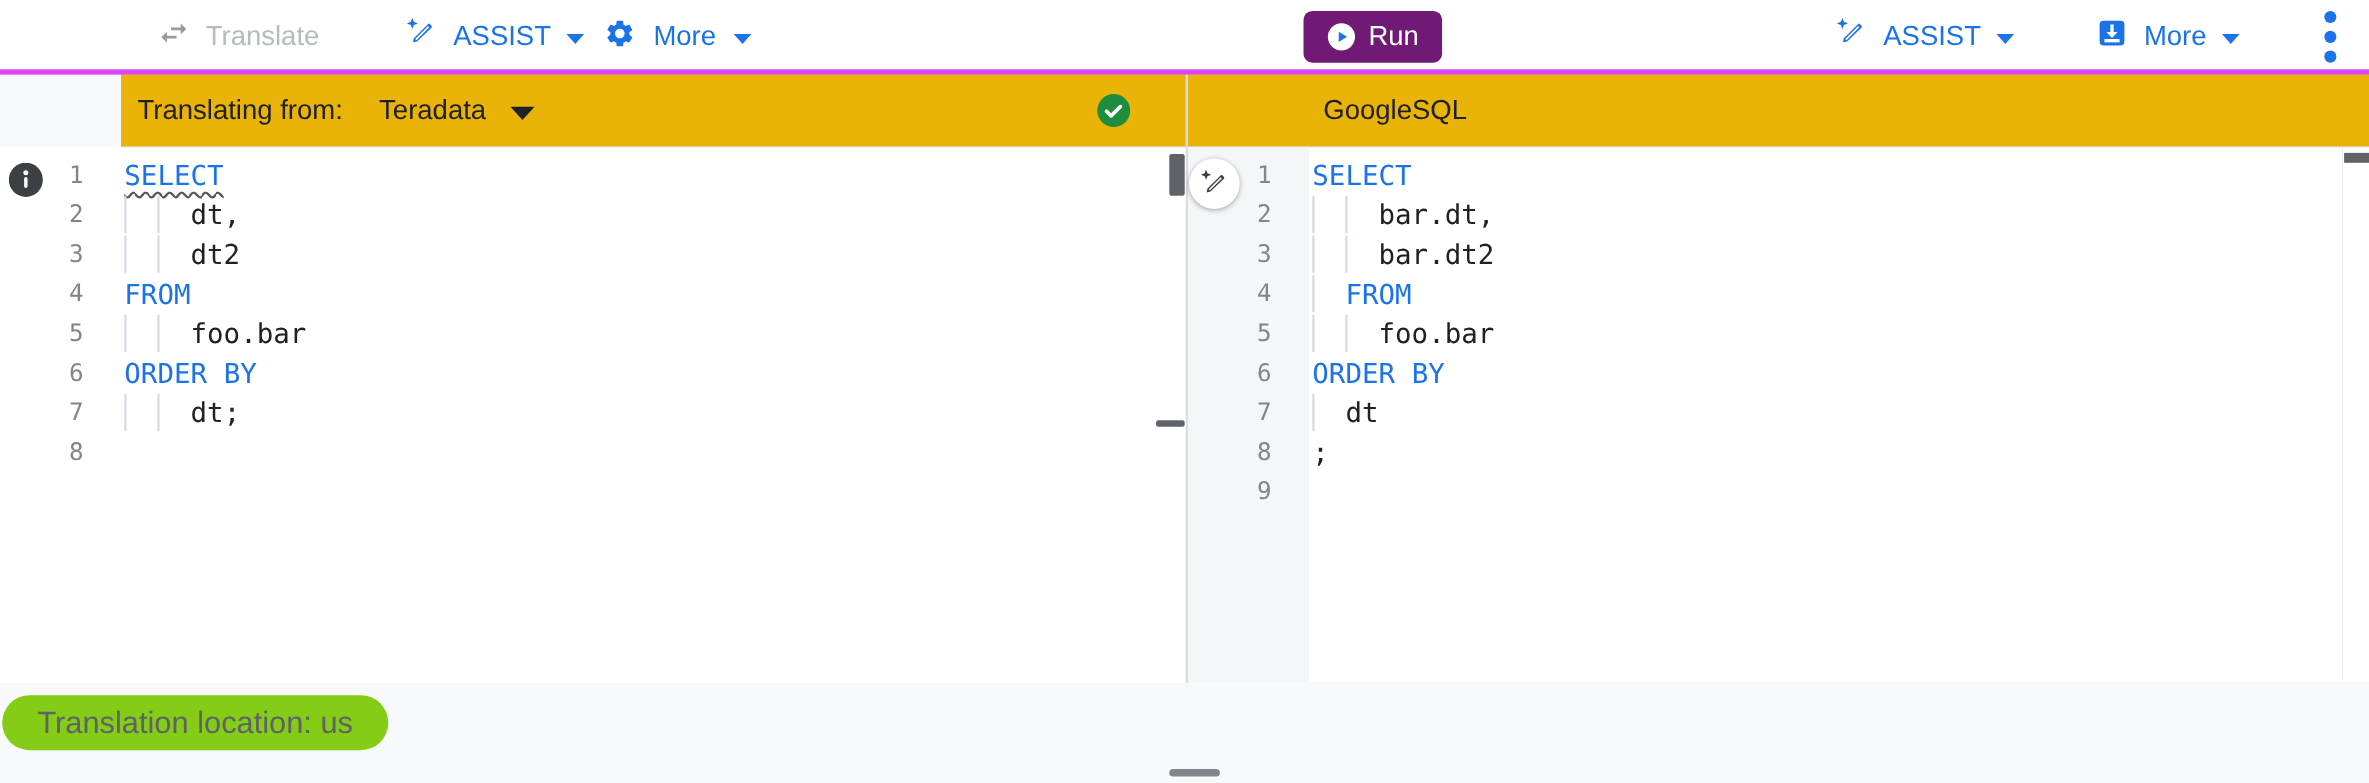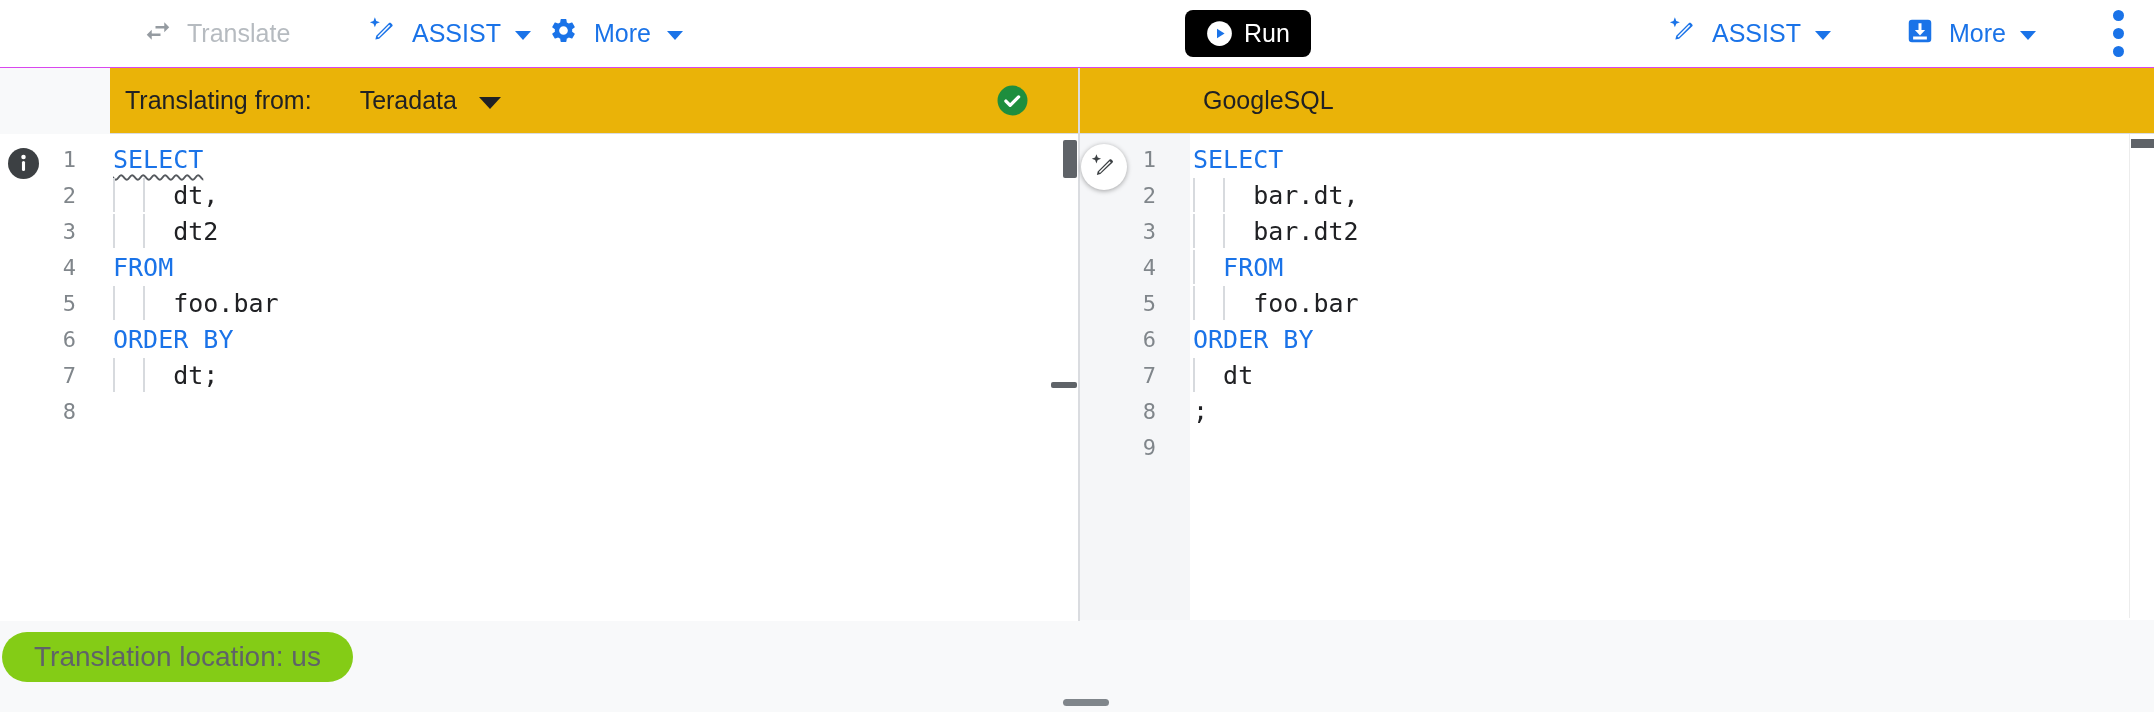--- a/index.html
+++ b/index.html
@@ -1,34 +1,34 @@
 <!DOCTYPE html>
 <html><head>
 <meta charset="utf-8">
 <style>
   * { margin:0; padding:0; box-sizing:border-box; }
   body { background:#e9ebee; font-family:"Liberation Sans", sans-serif; }
   .screen { position:relative; width:2154px; height:712px; background:#f8f9fa; overflow:hidden; }
 
   
-  .toolbar { position:absolute; left:0; top:0; width:2154px; height:68px; background:#ffffff; border-bottom:1px solid #d946ef; }
+  .toolbar { position:absolute; left:0; top:0; width:2154px; height:68px; background:#ffffff; border-bottom:5px solid #d946ef; }
   .tb-item { position:absolute; top:0; height:67px; display:flex; align-items:center; gap:14px; font-size:25px; color:#1a73e8; cursor:pointer; background:none; border:none; font-family:inherit; }
   .tb-item.disabled { color:#b6bbc0; cursor:default; }
   .caret { width:0; height:0; border-left:8px solid transparent; border-right:8px solid transparent; border-top:9px solid #1a73e8; margin-top:3px; }
   .caret.dark { border-left-width:11px; border-right-width:11px; border-top:12px solid #202124; margin-top:4px; }
-  .run-btn { position:absolute; left:1185px; top:10px; width:126px; height:47px; background:#000000; border:none; border-radius:8px; display:flex; align-items:center; justify-content:center; gap:11px; color:#ffffff; font-size:25px; font-family:inherit; cursor:pointer; }
+  .run-btn { position:absolute; left:1185px; top:10px; width:126px; height:47px; background:#701a75; border:none; border-radius:8px; display:flex; align-items:center; justify-content:center; gap:11px; color:#ffffff; font-size:25px; font-family:inherit; cursor:pointer; }
   .kebab { position:absolute; left:2100px; top:0; width:36px; height:67px; display:flex; flex-direction:column; align-items:center; justify-content:center; gap:7px; background:none; border:none; cursor:pointer; }
   .kebab i { width:11px; height:11px; border-radius:50%; background:#1a73e8; }
 
   
   .left-strip { position:absolute; left:0; top:68px; width:110px; height:66px; background:#f8f9fa; }
   .panel-header { position:absolute; top:68px; height:66px; background:#eab308; border-bottom:1px solid #dadce0; display:flex; align-items:center; font-size:25px; color:#202124; }
   .lh { left:110px; width:968px; padding-left:15px; }
   .rh { left:1080px; width:1178px; padding-left:123px; }
-  .dialect { display:flex; align-items:center; gap:22px; margin-left:48px; cursor:pointer; }
+  .dialect { display:flex; align-items:center; gap:22px; margin-left:33px; cursor:pointer; }
   .hdr-status { position:absolute; left:887px; top:17px; }
 
   
   .editor { position:absolute; background:#ffffff; }
   .ed-left { left:0; top:134px; width:1078px; height:487px; }
   .ed-right { left:1080px; top:134px; width:1074px; height:486px; }
   .rgutter-bg { position:absolute; left:0; top:0; width:110px; height:100%; background:#f5f6f8; }
   .gutter { position:absolute; top:8px; width:76px; text-align:right; font-family:"DejaVu Sans Mono", monospace; font-size:22px; color:#80868b; }
   .gutter .ln { height:36px; line-height:36px; }
   .code { position:absolute; left:113px; top:8px; font-family:"DejaVu Sans Mono", monospace; font-size:25px; color:#202124; }

